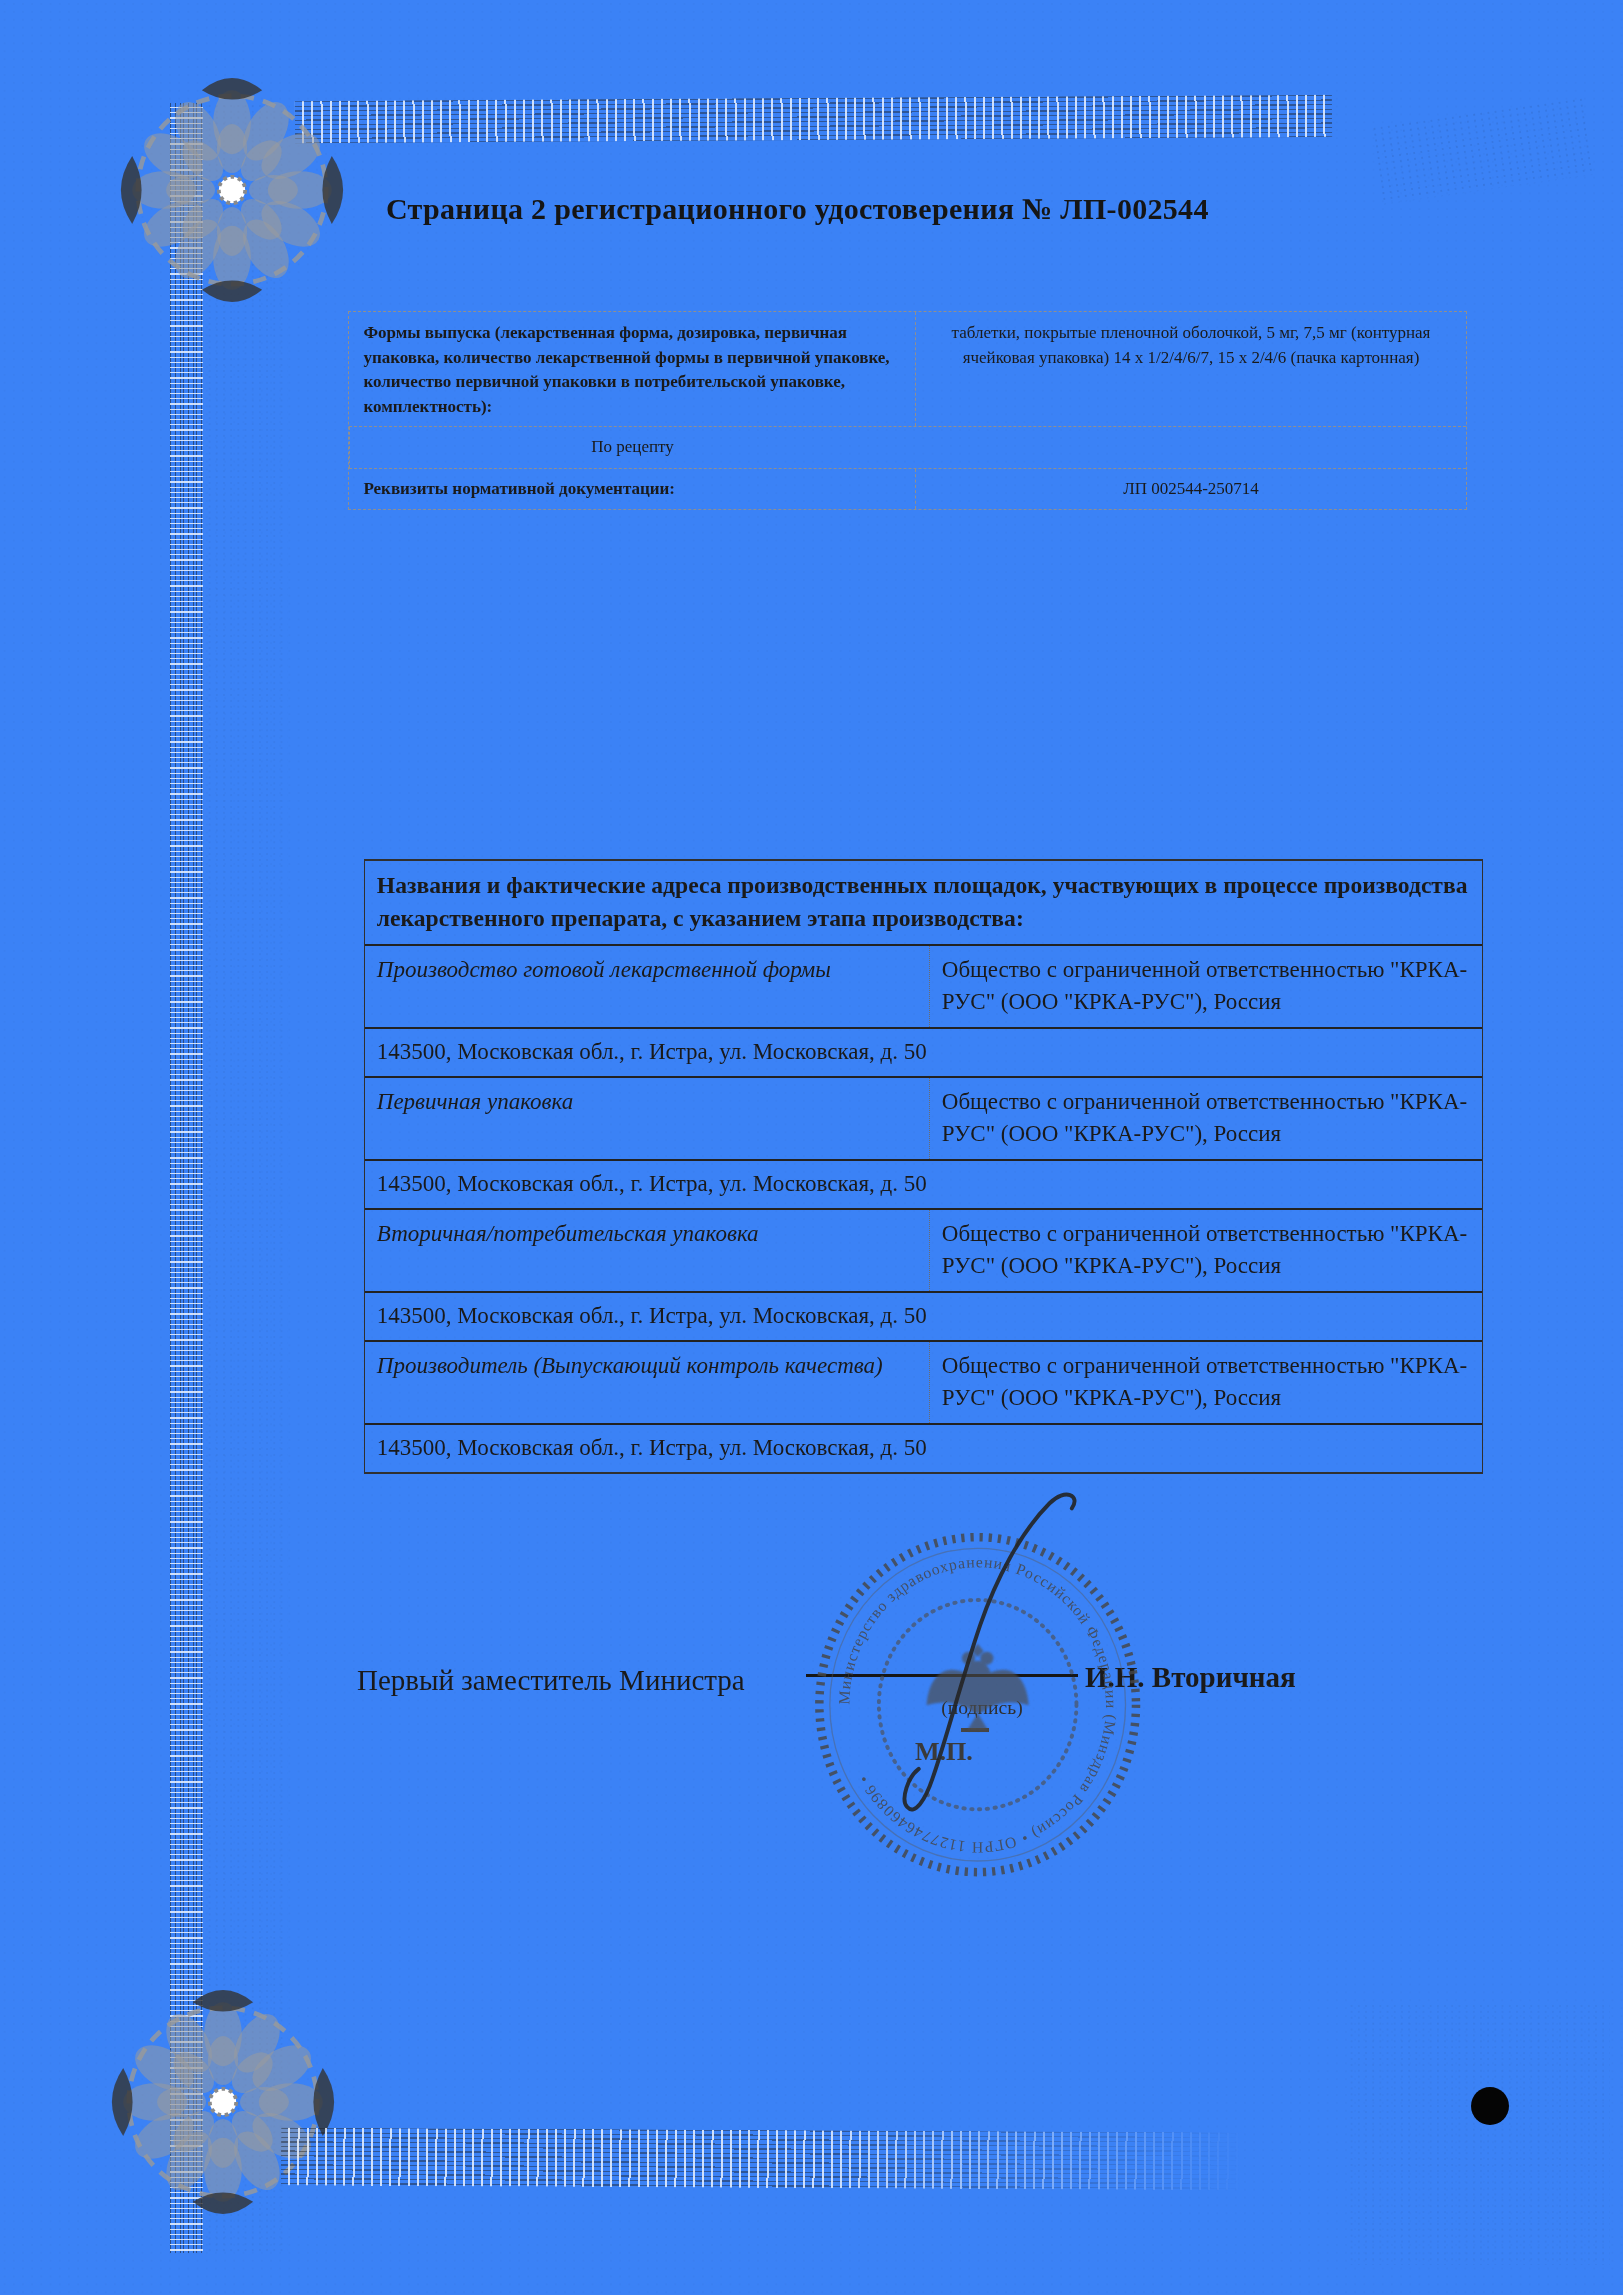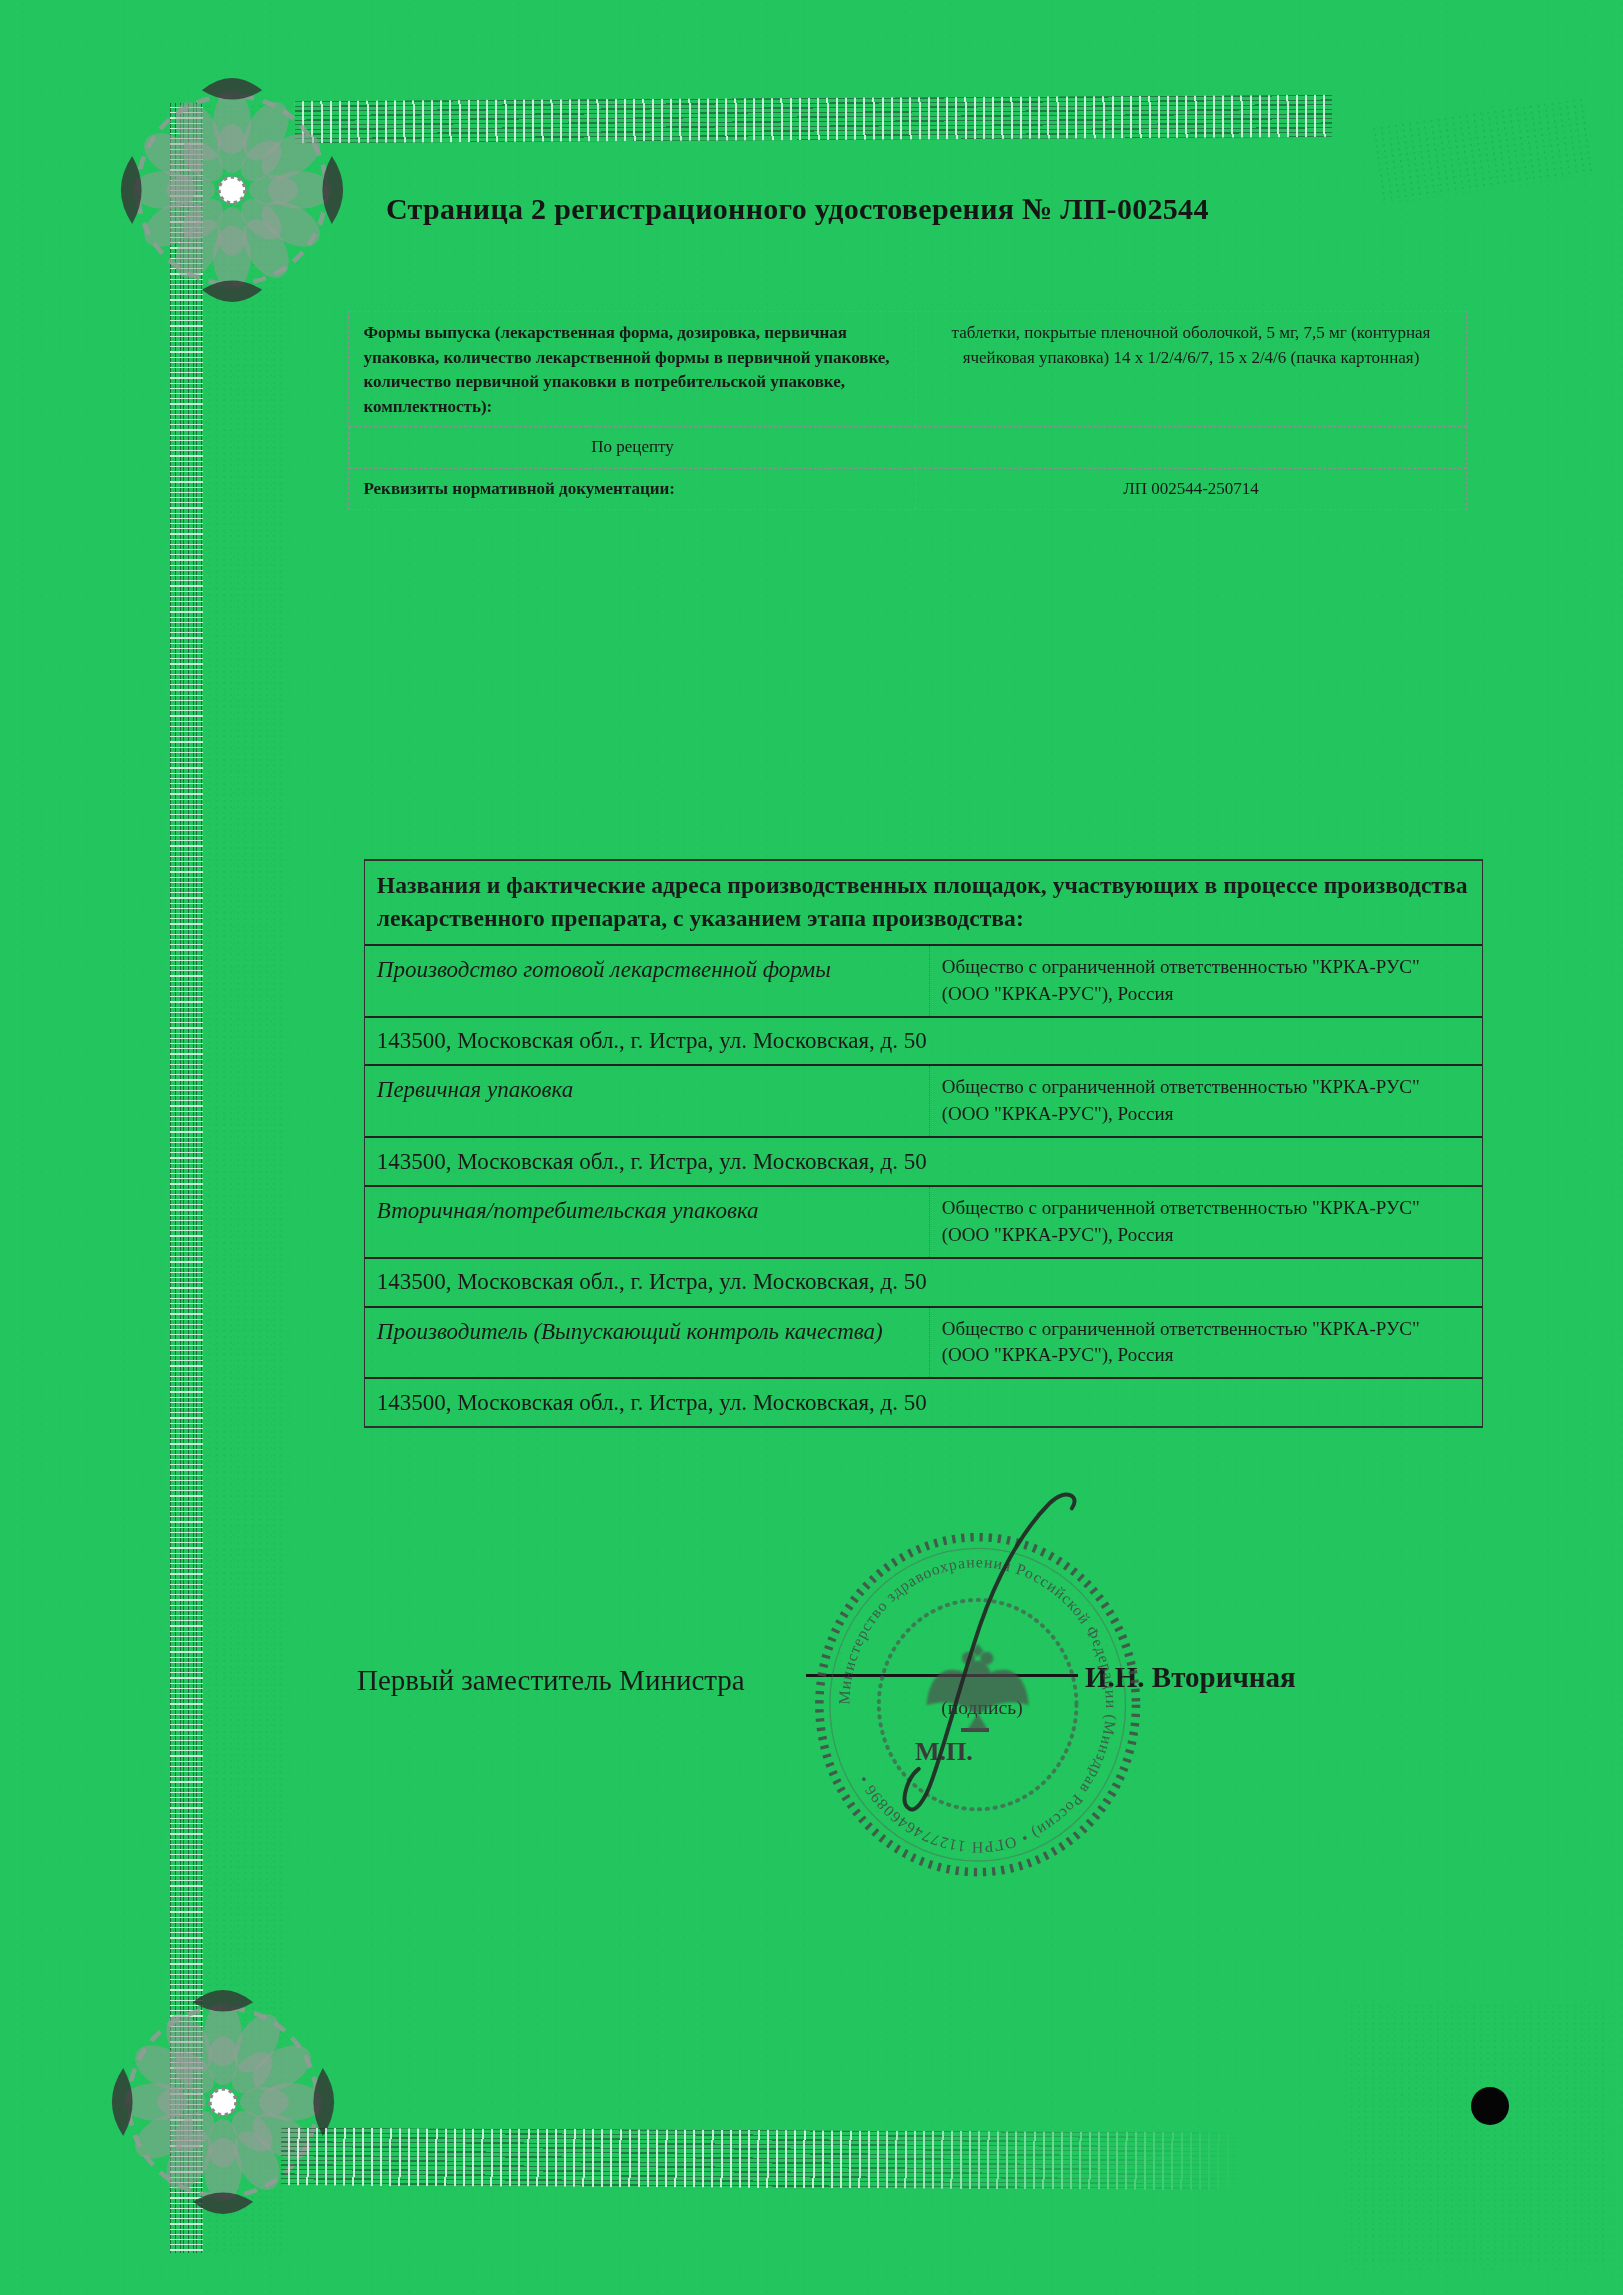--- a/index.html
+++ b/index.html
@@ -1,19 +1,19 @@
 <!DOCTYPE html>
 <html lang="ru" style="font-size:10.5px"><head>
 <meta charset="utf-8">
 <style>
   html,body{margin:0;padding:0;background:#e8e8e8;}
   .page{
     position:relative;
     width:1623px;height:2295px;
-    background:#22c55e;
+    background:#3b82f6;
     overflow:hidden;
     font-family:"Liberation Serif","DejaVu Serif",serif;
     color:#1a1a1a;
   }
   
   .speckles{
     position:absolute;
     background-image:radial-gradient(rgba(0,0,0,.55) 0.7px, transparent 0.9px);
     background-size:7.2px 5.9px;
     pointer-events:none;
@@ -70,21 +70,21 @@
     box-sizing:border-box;
   }
   .t2-head{
     font-size:23.6px;font-weight:bold;line-height:1.42;padding:7.9px 11.8px;
   }
   .t2-row{
     display:grid;grid-template-columns:564px 1fr;
     border-top:2px solid #222;
   }
   .t2-row .stage{font-style:italic;font-size:23px;line-height:1.38;padding:7.9px 11.8px;}
-  .t2-row .company{font-size:19px;line-height:1.42;padding:7.9px 11.8px;border-left:1.3px dotted #6b6b6b;}
+  .t2-row .company{font-size:23px;line-height:1.42;padding:7.9px 11.8px;border-left:1.3px dotted #6b6b6b;}
   .t2-addr{font-size:23px;line-height:1.3;padding:8.5px 11.8px;border-top:2px solid #222;}
   
   .sig-title{
     position:absolute;left:357px;top:1664px;
     font-size:29px;font-weight:normal;white-space:nowrap;
   }
   .sig-name{
     position:absolute;left:1085px;top:1661px;
     font-size:29px;font-weight:bold;white-space:nowrap;
   }

